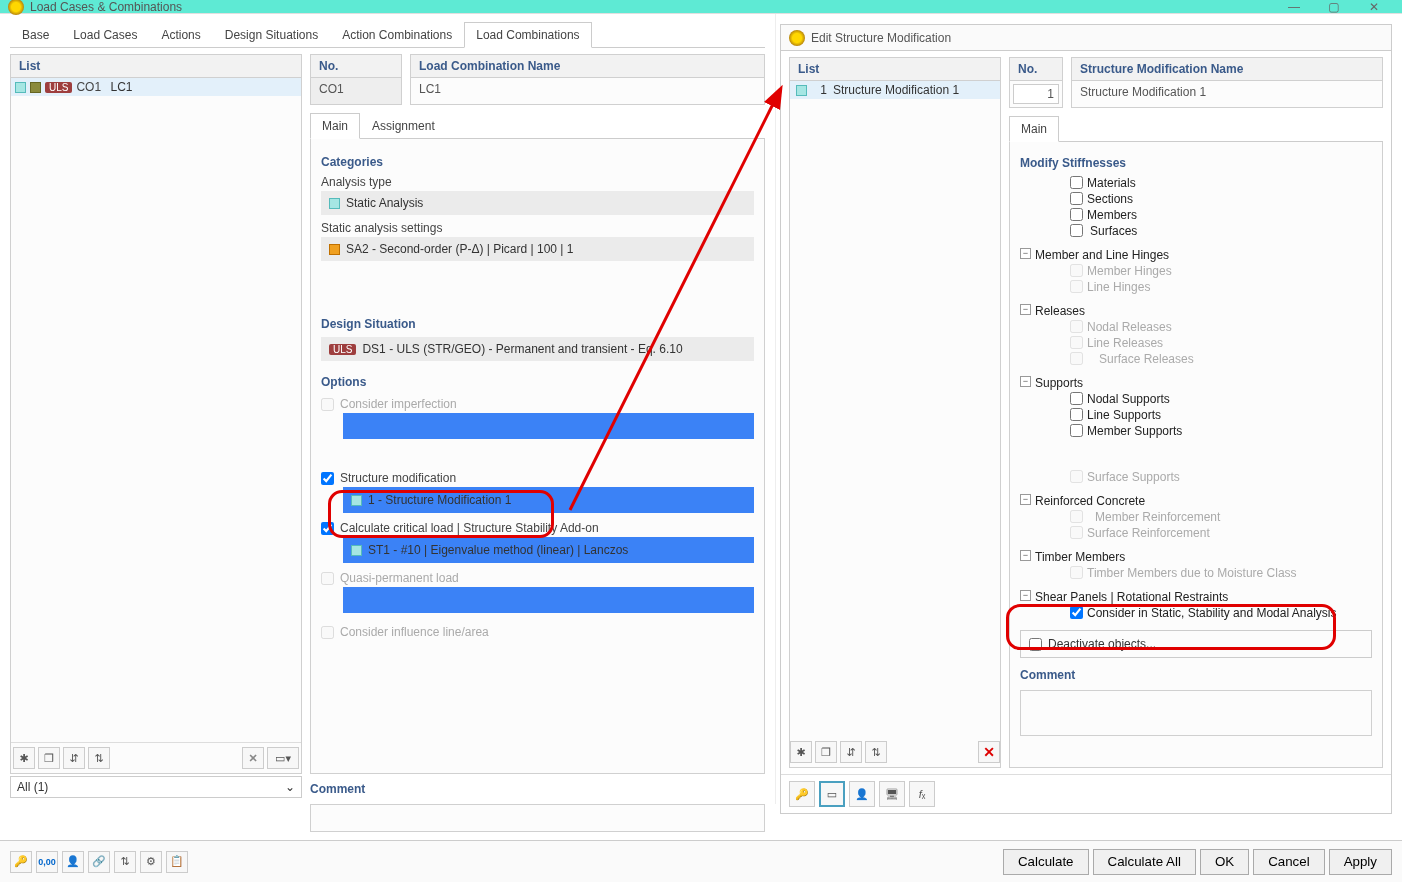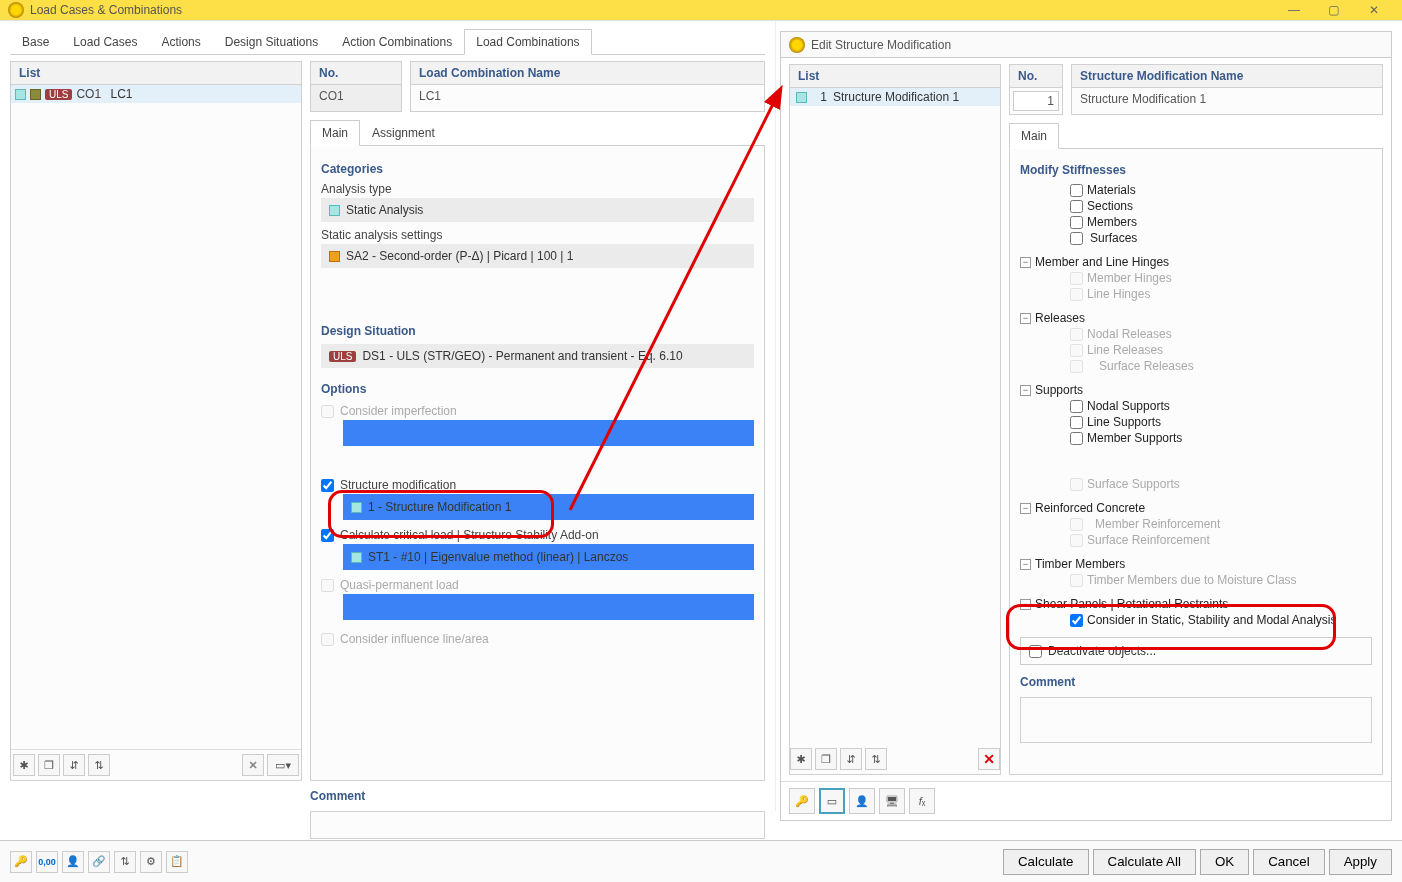--- a/index.html
+++ b/index.html
@@ -1,17 +1,17 @@
 <!DOCTYPE html>
 <html><head>
 <meta charset="utf-8">
 <style>
 * { box-sizing: border-box; margin: 0; padding: 0; }
 body { font-family: "Segoe UI", Arial, sans-serif; font-size: 12px; color: #333; background: #fff; width: 1402px; height: 882px; overflow: hidden; position: relative; }
-.titlebar { height: 21px; display: flex; align-items: center; padding: 0 8px; background: #fde047; border-bottom: 1px solid #e0e0e0; }
+.titlebar { height: 14px; display: flex; align-items: center; padding: 0 8px; background: #5eead4; border-bottom: 1px solid #e0e0e0; }
 .titlebar .app-icon { width: 16px; height: 16px; background: radial-gradient(circle, #ffd700 40%, #b8860b 70%); border-radius: 50%; margin-right: 6px; }
 .titlebar .title { flex: 1; font-size: 12px; color: #555; }
 .winbtn { width: 40px; height: 28px; display: flex; align-items: center; justify-content: center; color: #666; }
 
 .content { display: flex; height: 790px; }
 
 
 .left-dialog { width: 776px; padding: 8px 10px 0 10px; border-right: 1px solid #eee; }
 .tabstrip { display: flex; border-bottom: 1px solid #ccc; height: 26px; align-items: flex-end; margin-bottom: 6px; }
 .tab { padding: 5px 11px; color: #444; cursor: pointer; border: 1px solid transparent; border-bottom: none; }
@@ -64,21 +64,21 @@
 .rd-tools .spacer { flex: 1; }
 .rd-tools .del { color: #d00; font-weight: bold; font-size: 14px; }
 
 .rd-right { flex: 1; display: flex; flex-direction: column; }
 .rd-header-row { display: flex; gap: 8px; margin-bottom: 8px; }
 .rd-no { width: 54px; }
 .rd-no .val { text-align: right; background: #fff; border: 1px solid #ccc; margin: 3px; height: 20px; padding: 2px 4px; }
 .tree-area { border: 1px solid #d0d0d0; border-top: none; flex: 1; padding: 8px 10px; background: #fcfcfc; overflow-y: auto; }
 .tree ul { list-style: none; padding-left: 18px; }
 .tree > ul { padding-left: 0; }
-.tree li { margin: 2px 0; display: flex; align-items: center; gap: 4px; }
+.tree li { margin: 2px 0; display: flex; gap: 4px; }
 .tree .exp { width: 11px; height: 11px; border: 1px solid #999; display: inline-flex; align-items: center; justify-content: center; font-size: 9px; line-height: 9px; color: #555; background: #fff; }
 .tree .node-label { color: #222; }
 .tree .dis .node-label { color: #aaa; }
 .tree .dis input[type=checkbox] { filter: grayscale(1) opacity(0.6); }
 .group-title { color: #333; font-weight: normal; }
 .deact-box { border: 1px solid #ccc; padding: 6px 8px; margin-top: 10px; display: flex; align-items: center; gap: 6px; }
 .rd-comment { border: 1px solid #d0d0d0; background: #fcfcfc; margin-top: 8px; height: 46px; }
 
 .rd-bottom { display: flex; gap: 4px; padding: 6px 8px; border-top: 1px solid #ddd; }
 .rd-bottom .toolbtn { width: 26px; height: 26px; }
@@ -133,20 +133,24 @@
         </div>
         <div class="left-tools lb-tools-outer">
           <div class="toolbtn">✱</div>
           <div class="toolbtn">❐</div>
           <div class="toolbtn">⇵</div>
           <div class="toolbtn">⇅</div>
           <div style="flex:1"></div>
           <div class="toolbtn x">✕</div>
           <div class="toolbtn" style="width:32px;">▭▾</div>
         </div>
+      </div>
+      <div class="all-drop">
+        <span>All (1)</span>
+        <span>⌄</span>
       </div>
     </div>
 
     <div class="detail">
       <div class="header-row">
         <div class="hbox no-box">
           <div class="panel-header">No.</div>
           <div class="val" style="background:#eee;">CO1</div>
         </div>
         <div class="hbox name-box">

